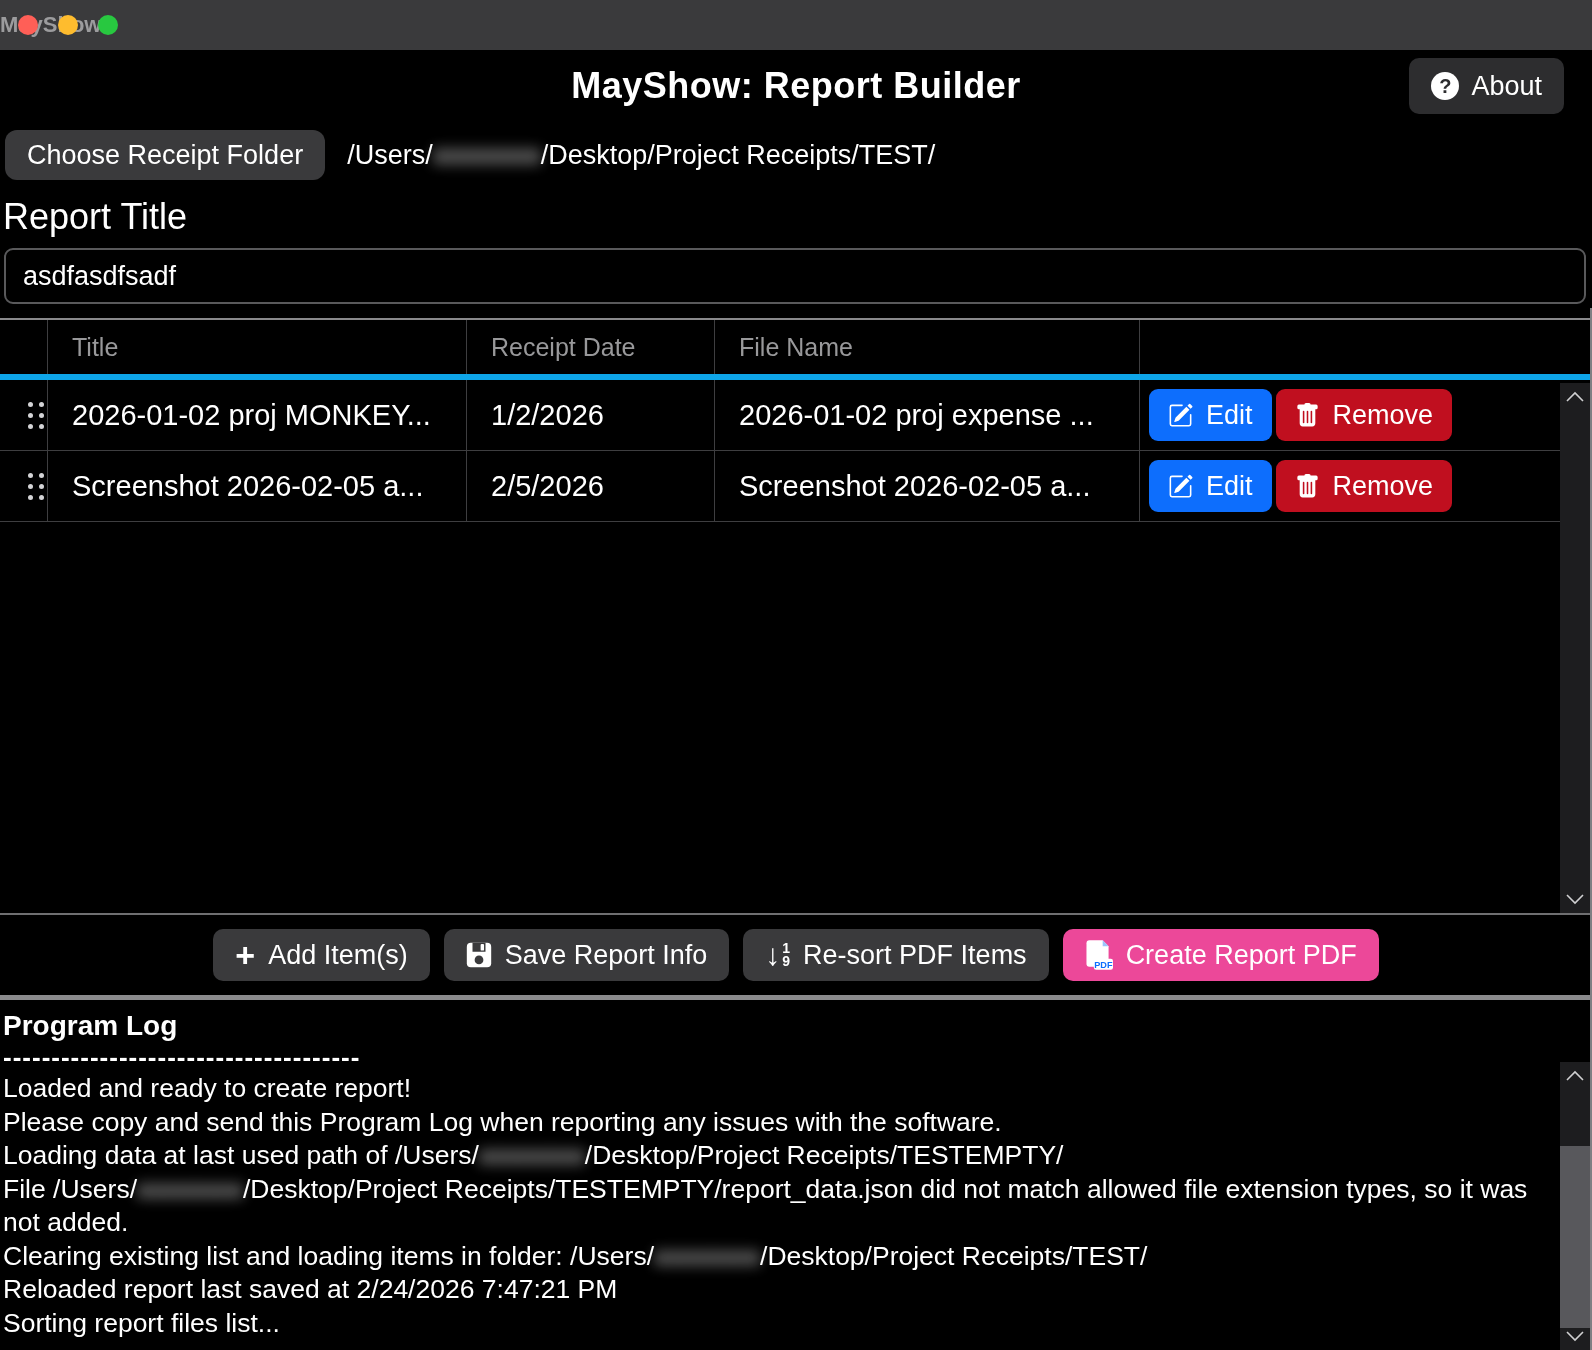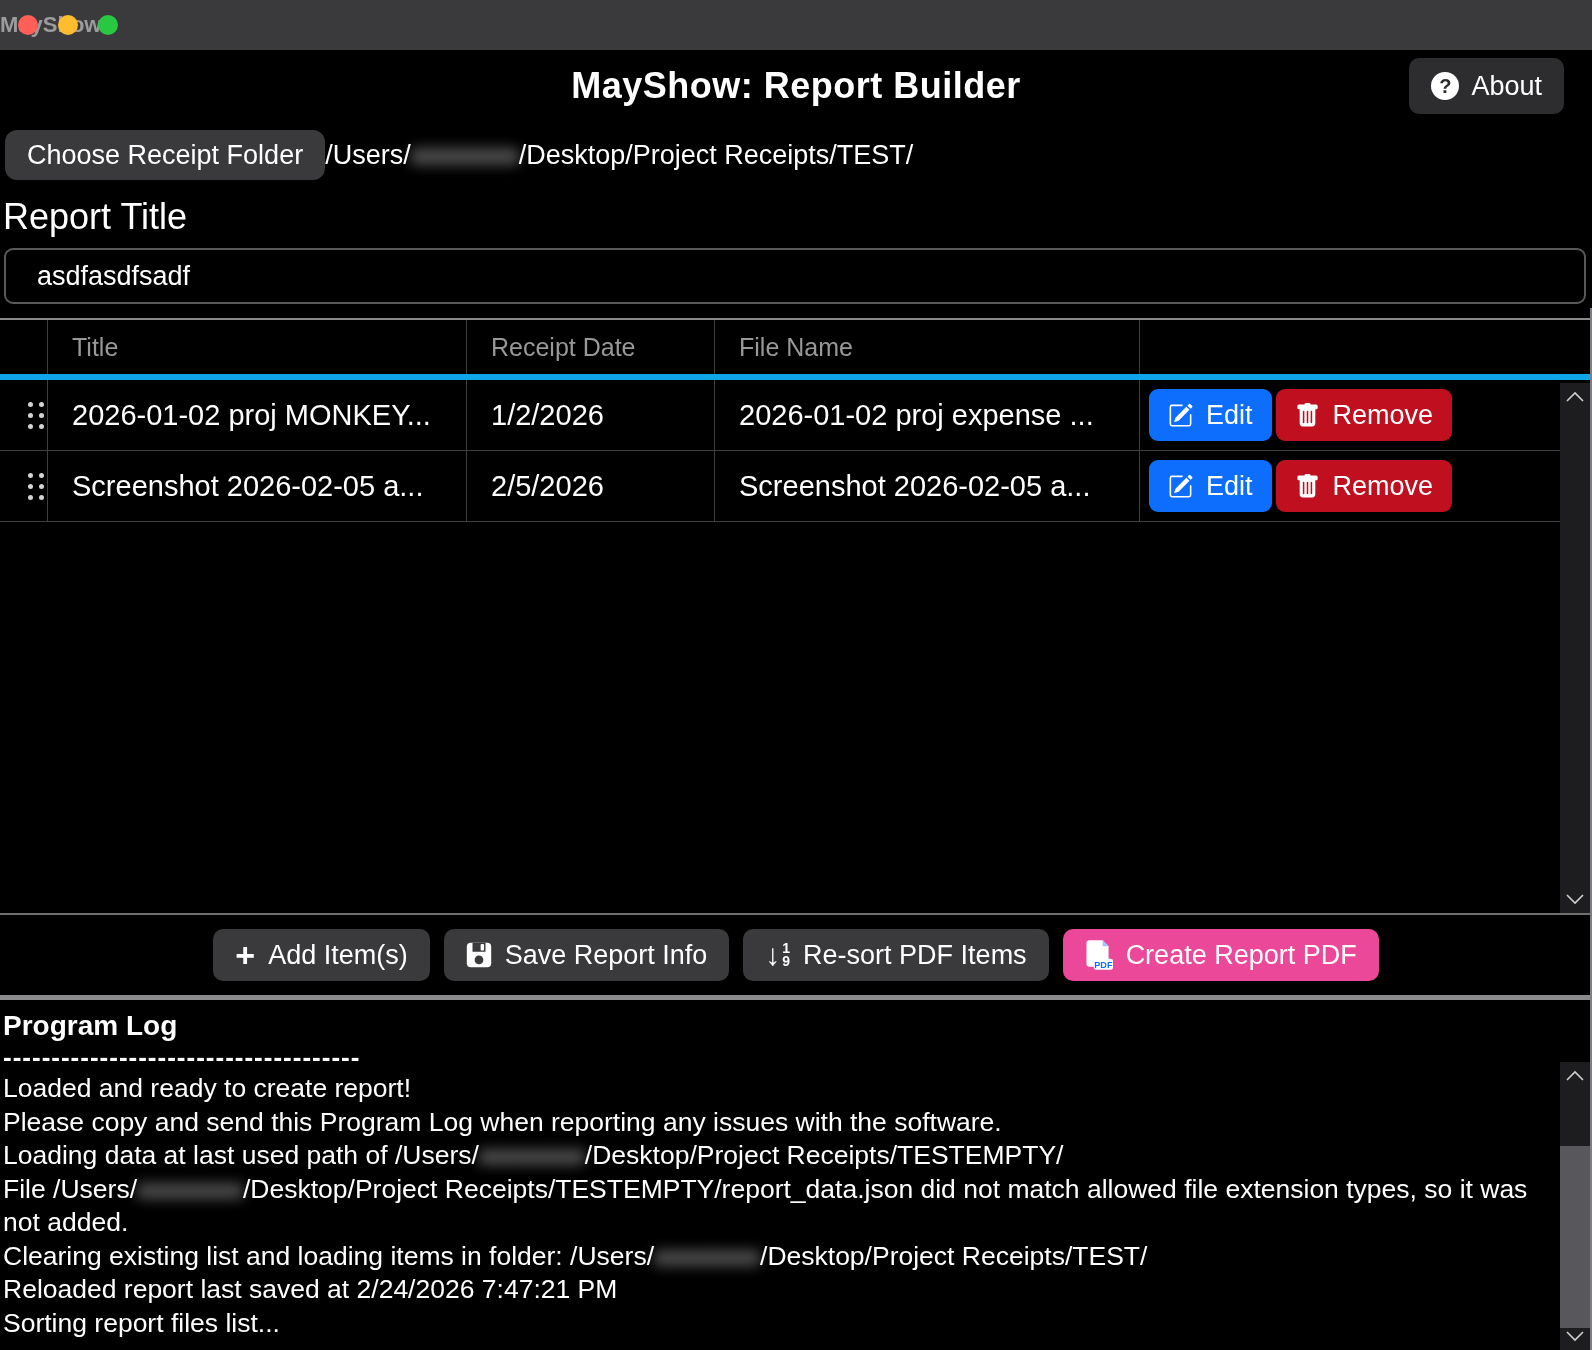--- a/index.html
+++ b/index.html
@@ -17,31 +17,31 @@
   
   .header-row { height:64px; margin-top:6px; position:relative; flex:none; }
   .app-title { text-align:center; font-size:36px; font-weight:700; line-height:60px; letter-spacing:.5px; }
   .about-btn { position:absolute; right:28px; top:2px; height:56px; background:#2d2d2f;
                border:none; border-radius:10px; display:flex; align-items:center; gap:12px;
                padding:0 22px; color:#fff; font-size:27px; cursor:pointer; font-family:inherit; }
   .qmark { width:28px; height:28px; border-radius:50%; background:#fff; color:#2d2d2f;
            font-size:20px; font-weight:700; display:flex; align-items:center; justify-content:center; }
 
   
-  .folder-row { margin:10px 0 0 5px; display:flex; align-items:center; flex:none; }
+  .folder-row { margin:10px 0 0 5px; display:flex; align-items:center; gap:22px; flex:none; }
   .choose-btn { height:50px; background:#3a3a3c; border:none; border-radius:12px; padding:0 22px;
                 color:#fff; font-size:27px; cursor:pointer; font-family:inherit; }
   .path { font-size:27px; white-space:nowrap; }
   .redacted { filter:blur(7px); opacity:.95; }
 
   
   .rt-label { margin:16px 0 0 3px; font-size:36px; flex:none; }
   .title-input { margin:10px auto 0 4px; width:1582px; height:56px; background:#000;
                  border:2px solid #59595b; border-radius:9px; color:#fff; font-size:27px;
-                 padding:0 31px; font-family:inherit; flex:none; }
+                 padding:0 17px; font-family:inherit; flex:none; }
 
   
   .table-wrap { margin-top:14px; height:597px; border-top:2px solid #8a8a8c;
                 border-bottom:2px solid #6f6f71; position:relative; flex:none; }
   .t-head { display:flex; height:60px; border-bottom:6px solid #0ea5e9; }
   .t-row  { display:flex; height:71px; border-bottom:1px solid #3e3e40; }
   .c-handle { width:48px; flex:none; border-right:1px solid #3e3e40; display:flex;
               align-items:center; justify-content:center; }
   .c-title  { width:419px; flex:none; border-right:1px solid #3e3e40; }
   .c-date   { width:248px; flex:none; border-right:1px solid #3e3e40; }

